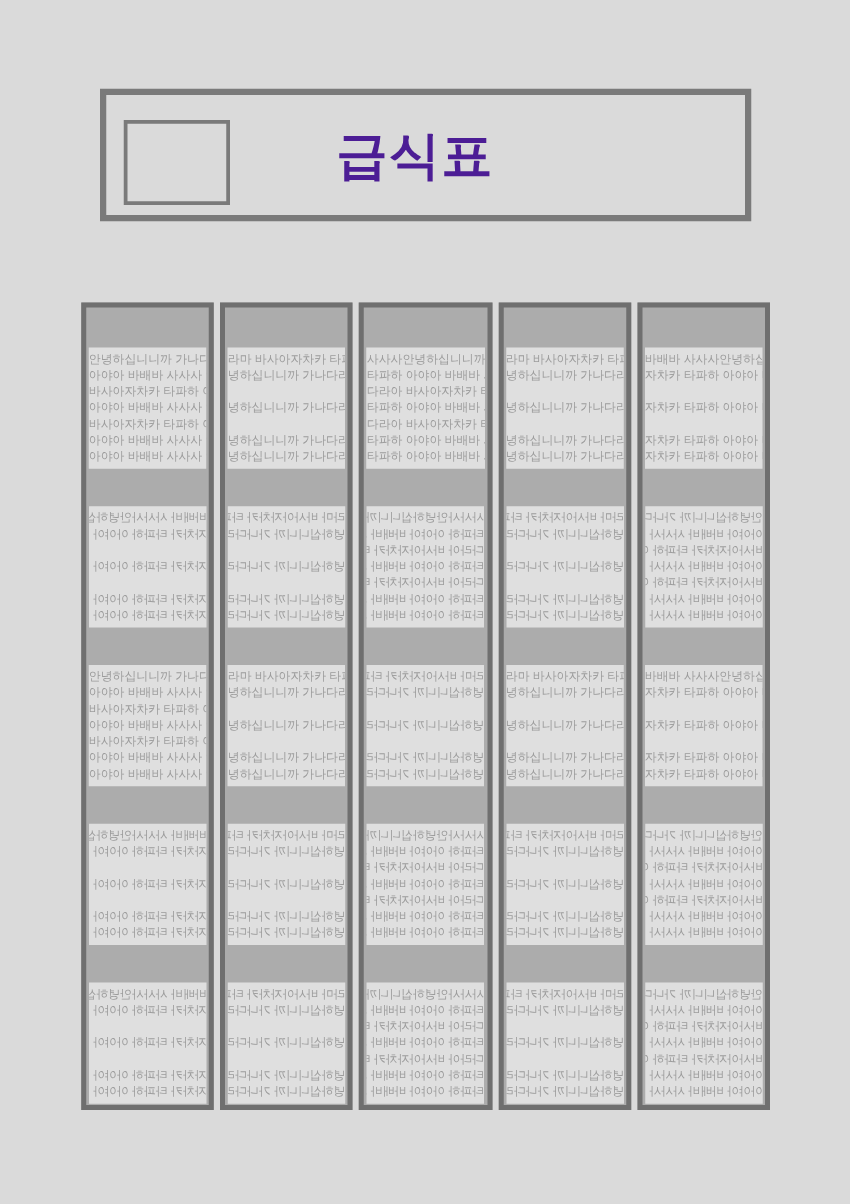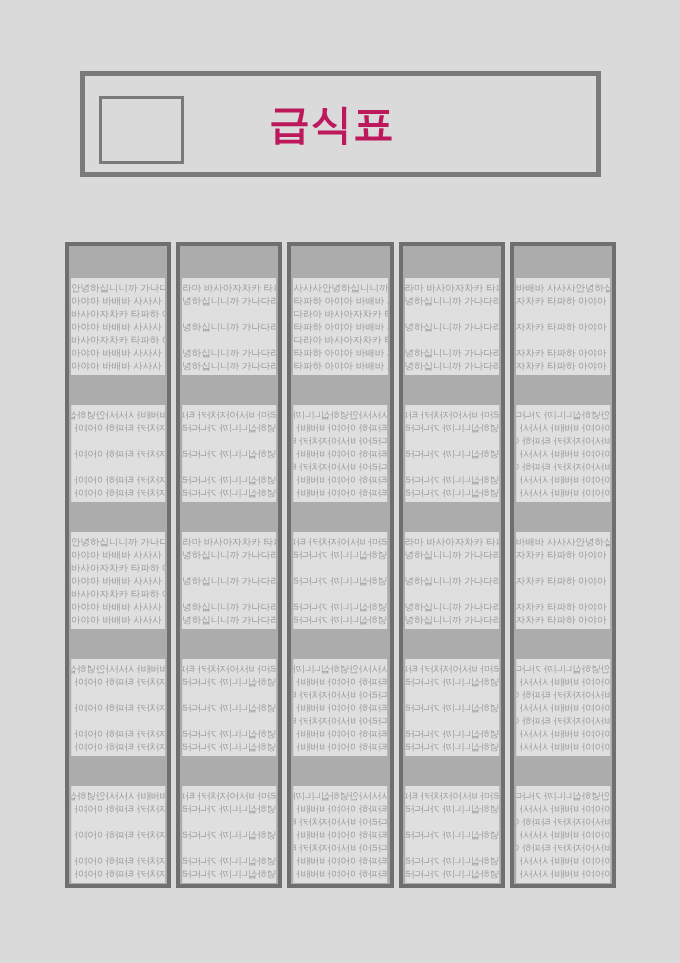--- a/index.html
+++ b/index.html
@@ -21,21 +21,21 @@
   .logo-box {
     position: absolute; left: 14px; top: 20px;
     width: 79px; height: 62px;
     border: 3px solid #7a7a7a;
     background: transparent;
   }
   .title {
     position: absolute; left: 0; right: 17px;
     text-align: center;
     font-size: 41px; font-weight: bold;
-    color: #be185d;
+    color: #4c1d95;
     letter-spacing: 1px;
     filter: blur(0.3px);
   }
 
   
   .meal-table {
     position: absolute; left: 65px; top: 242px;
     width: 551px;
     display: flex; gap: 5px;
   }

